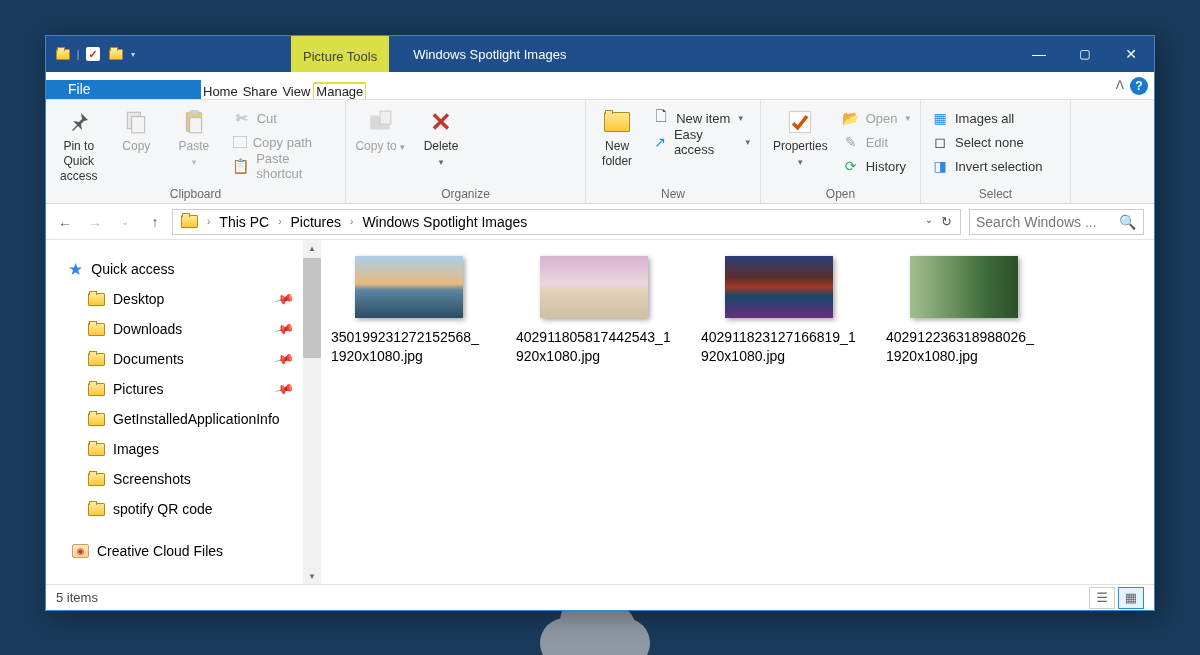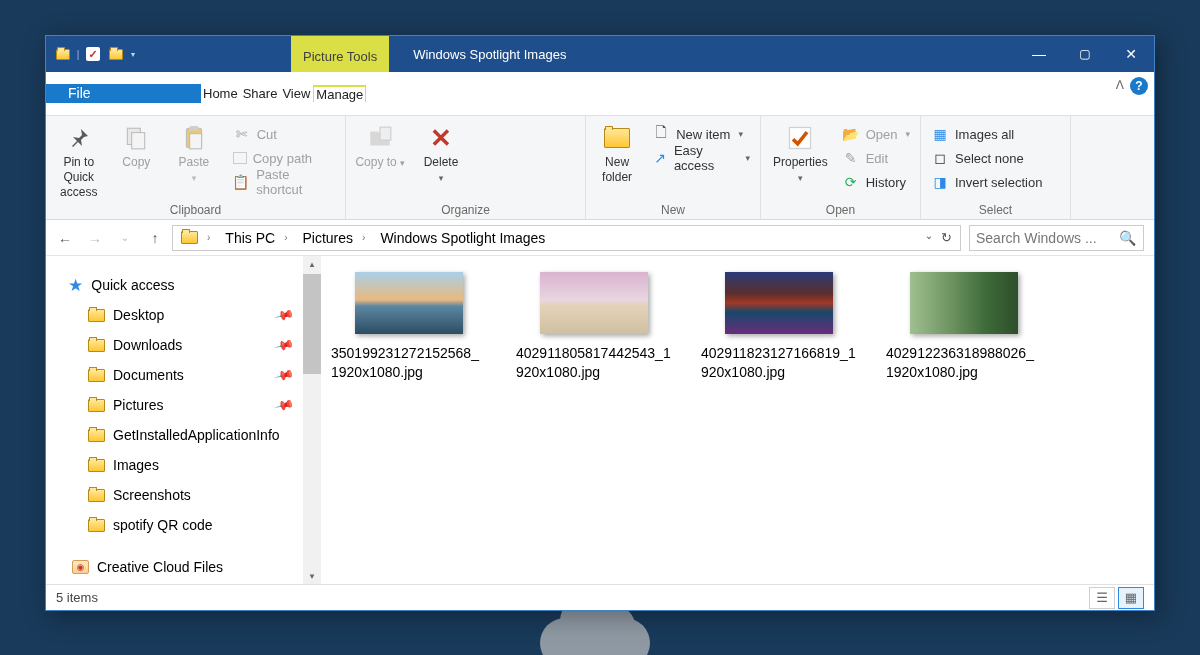--- a/index.html
+++ b/index.html
@@ -11,21 +11,21 @@
   .folder-ico { width:14px; height:11px; background:linear-gradient(#ffe79a,#ffc733); border:1px solid #b58a17; border-radius:1px; position:relative;}
   .folder-ico:before { content:""; position:absolute; top:-3px; left:0; width:6px; height:3px; background:#ffe79a; border:1px solid #b58a17; border-bottom:none; border-radius:1px 1px 0 0;}
   .qat-sep { width:6px; text-align:center; color:#9bb7da; font-size:10px; align-self:center;}
   .check-ico{width:14px;height:14px;background:#fff;border-radius:2px;display:flex;align-items:center;justify-content:center;color:#c0392b;font-weight:bold;font-size:11px;}
   .caret-down{font-size:8px;color:#c7d8ed;margin-left:3px;}
   .context-tab { background:#dadf46; color:#404040; padding:4px 12px 0; font-size:13px; display:flex; align-items:center; margin-left:150px;}
   .title-text { flex: 0 0 auto; padding:0 16px; display:flex; align-items:center; white-space:nowrap; margin-left: 8px;}
   .title-spacer{flex:1;}
   .win-btns { display:flex; }
   .win-btn { width:46px; display:flex; align-items:center; justify-content:center; color:#fff; font-size:14px; }
-  .tabstrip { height:44px; background:#fff; border-bottom:1px solid #e1e1e1; display:flex; align-items:center; position:relative;}
+  .tabstrip { height:28px; background:#fff; border-bottom:1px solid #e1e1e1; display:flex; align-items:flex-end; position:relative;}
   .tab { padding:0 2px; display:flex; align-items:center; font-size:13px; color:#222; border-right:1px solid transparent;}
   .tab.file { background:#1979ca; color:#fff; padding:0 22px;}
   .tab.manage { border-left:1px solid #dadf46; border-right:1px solid #dadf46; border-top:2px solid #dadf46; }
   .tabstrip .help { position:absolute; right:6px; top:5px; width:18px; height:18px; border-radius:50%; background:#1979ca; color:#fff; display:flex; align-items:center; justify-content:center; font-size:12px; font-weight:bold;}
   .tabstrip .chev { position:absolute; right:30px; top:6px; color:#6a6a6a; font-size:12px;}
   .ribbon { height:104px; background:#f5f6f7; border-bottom:1px solid #d9d9d9; display:flex;}
   .group { border-right:1px solid #e1e1e1; padding:4px 4px 0; display:flex; flex-direction:column; }
   .group-body { flex:1; display:flex; align-items:flex-start; }
   .group-label { text-align:center; font-size:12px; color:#6a6a6a; padding:3px 0 2px; }
   .big-btn { width:60px; text-align:center; font-size:12px; color:#333; padding-top:4px; display:flex; flex-direction:column; align-items:center; gap:3px; line-height:1.25;}
@@ -34,21 +34,21 @@
   .big-btn .lbl { min-height:30px;}
   .small-col { display:flex; flex-direction:column; gap:0px; padding-top:2px;}
   .small-btn { height:24px; padding:0 6px; display:flex; align-items:center; gap:6px; font-size:13px; color:#333;}
   .small-btn.disabled { color:#a0a0a0;}
   .small-ico { width:18px; height:18px; display:flex; align-items:center; justify-content:center; font-size:14px;}
   .addr-bar { height:36px; display:flex; align-items:center; padding:0 10px; gap:8px; font-size:14px; border-bottom:1px solid #e5e5e5;}
   .nav-arrows { display:flex; gap:12px; color:#555; align-items:center;}
   .nav-arrows span{width:18px;text-align:center;}
   .nav-arrows .dis{color:#bbb;}
   .addr { flex:1; border:1px solid #ccc; height:26px; display:flex; align-items:center; padding:0 4px; gap:2px; font-size:14px;}
-  .crumb { padding:0 4px;margin-left:6px;}
+  .crumb { padding:0 4px;}
   .crumb-sep{color:#777;font-size:10px;padding:0 3px;}
   .addr .end{margin-left:auto;display:flex;gap:8px;color:#555;padding-right:4px;font-size:13px;}
   .search { width:175px; border:1px solid #ccc; height:26px; display:flex; align-items:center; padding:0 6px; color:#777; font-size:14px; justify-content:space-between;}
   .content { flex:1; display:flex; min-height:0;}
   .nav-pane { width:275px; border-right:0px; position:relative; overflow:hidden; font-size:14px;}
   .nav-scroll{position:absolute;right:0;top:0;bottom:0;width:18px;background:#f1f1f1;}
   .nav-thumb{position:absolute;right:0;top:4px;width:18px;height:100px;background:#c4c4c4;}
   .nav-scroll .arrow{position:absolute;left:0;width:18px;height:16px;display:flex;align-items:center;justify-content:center;color:#666;font-size:9px;}
   .tree { padding:14px 0 0 14px;}
   .tree-item { display:flex; align-items:center; gap:8px; height:30px; padding-left:8px;}

